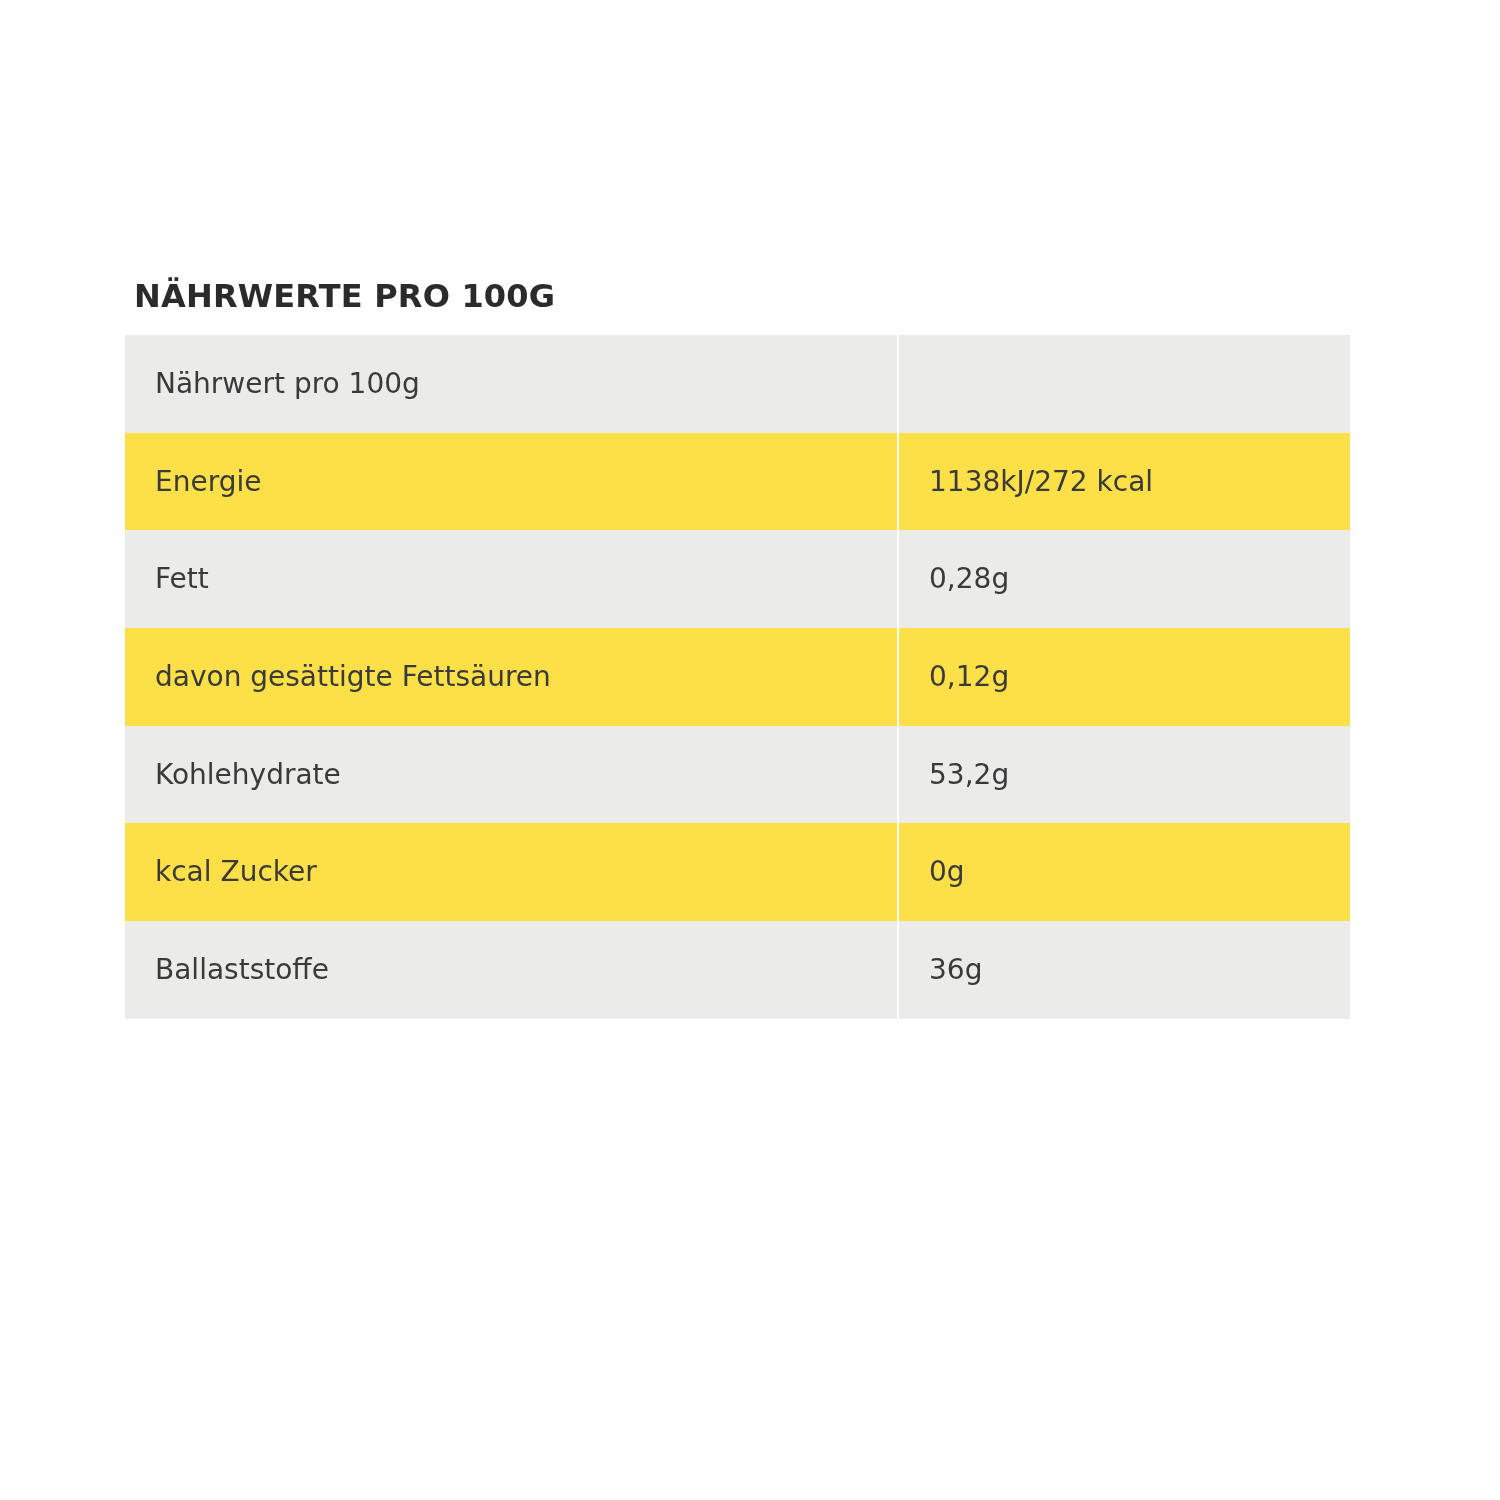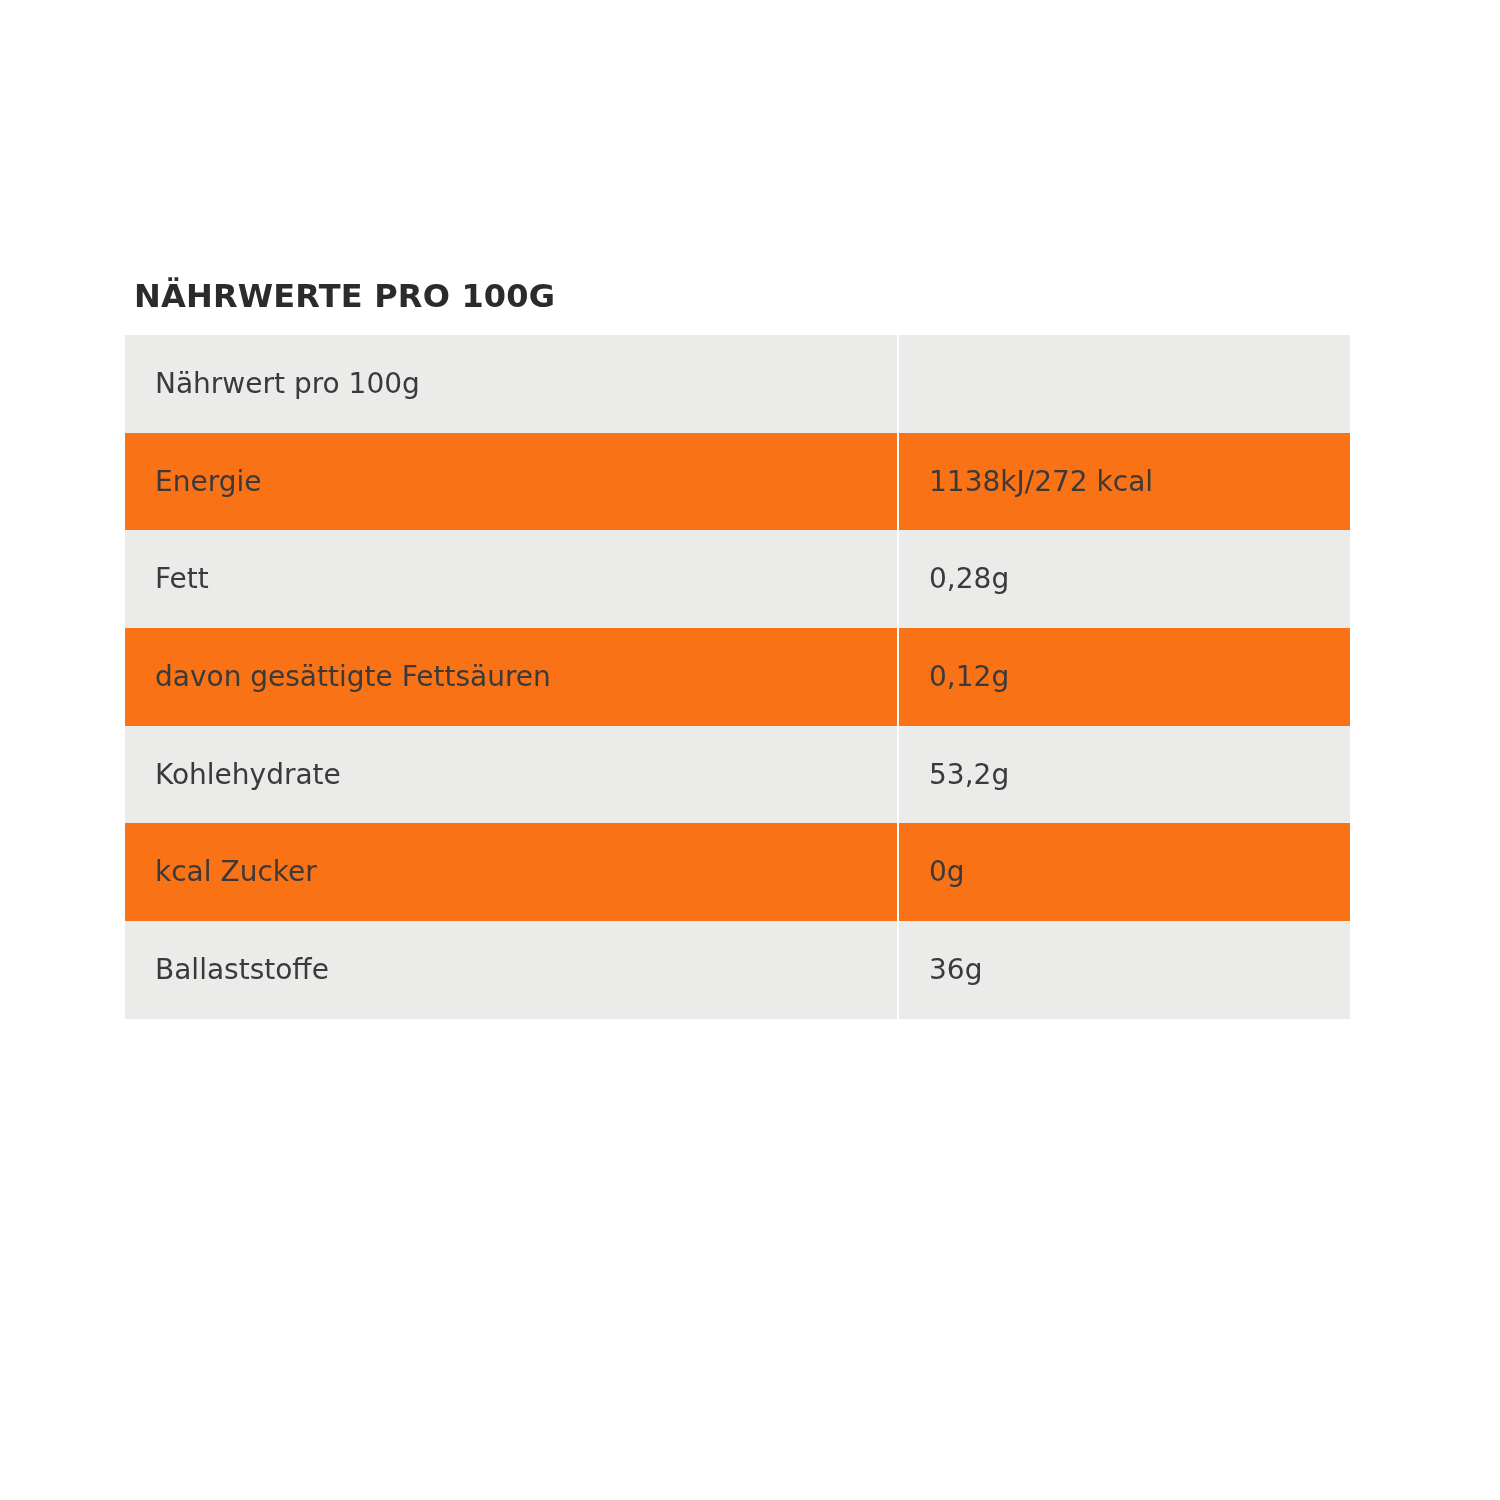--- a/index.html
+++ b/index.html
@@ -49,21 +49,21 @@
     .nutrition-table td.value-cell {
       width: 485px;
       border-left: 2px solid #ffffff;
       padding-left: 30px;
       margin-top: 41px;
     }
     .nutrition-table tr.shaded td {
       background: #ebebea;
     }
     .nutrition-table tr.plain td {
-      background: #f97316;
+      background: #fde047;
     }
   </style>
 </head>
 <body>
 
 <h2 class="section-title">NÄHRWERTE PRO 100G</h2>
 
 <table class="nutrition-table">
   <tbody>
     <tr class="shaded">

